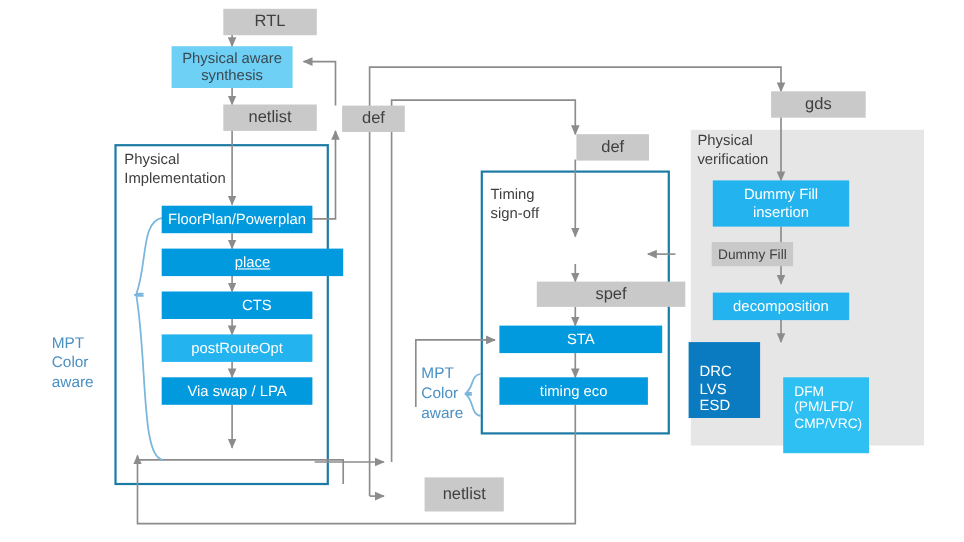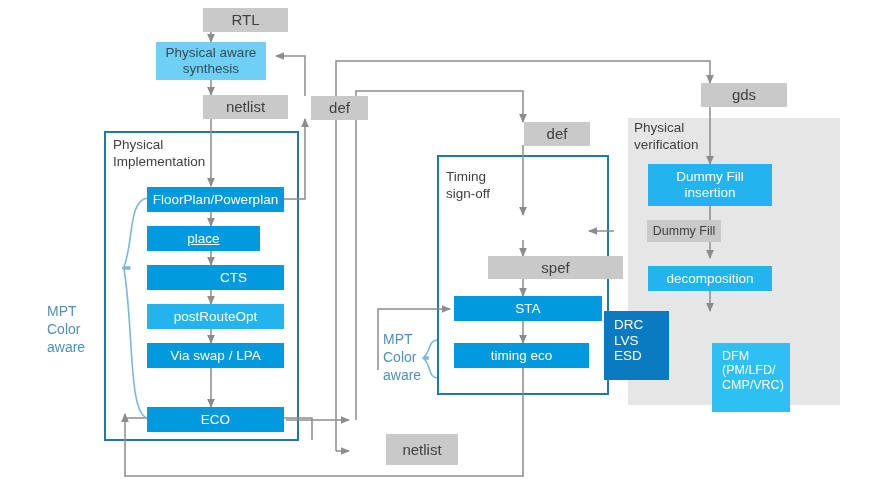--- a/index.html
+++ b/index.html
@@ -132,29 +132,28 @@
 
   <div class="node blue-lt stack" style="left:156px;top:42px;width:110px;height:38px;white-space:pre-line;">Physical aware
 synthesis</div>
 
   <div class="node gray" style="left:169px;top:95px;width:85px;height:24px;">netlist</div>
 
   <div class="node gray" style="left:277px;top:96px;width:57px;height:24px;">def</div>
 
   <div class="node blue" style="left:147px;top:187px;width:137px;height:25px;">FloorPlan/Powerplan</div>
 
-  <div class="node blue" style="left:147px;top:226px;width:113px;height:25px;text-decoration:underline;">place</div>
+  <div class="node blue" style="left:147px;top:226px;width:165px;height:25px;text-decoration:underline;">place</div>
 
   <div class="node blue" style="left:147px;top:265px;width:137px;height:25px;padding-left:36px;">CTS</div>
 
   <div class="node blue-md" style="left:147px;top:304px;width:137px;height:25px;">postRouteOpt</div>
 
   <div class="node blue" style="left:147px;top:343px;width:137px;height:25px;">Via swap / LPA</div>
 
-  <div class="node blue" style="left:147px;top:407px;width:137px;height:25px;">ECO</div>
 
   <div class="node gray" style="left:490px;top:122px;width:66px;height:24px;">def</div>
 
 
   <div class="node gray" style="left:454px;top:256px;width:135px;height:23px;">spef</div>
 
   <div class="node blue" style="left:454px;top:296px;width:148px;height:25px;">STA</div>
 
   <div class="node blue" style="left:454px;top:343px;width:135px;height:25px;">timing eco</div>
 
@@ -162,22 +161,22 @@
 
   <div class="node gray" style="left:667px;top:83px;width:86px;height:24px;">gds</div>
 
   <div class="node blue-md stack" style="left:648px;top:164px;width:124px;height:42px;white-space:pre-line;">Dummy Fill
 insertion</div>
 
   <div class="node gray" style="left:613px;top:220px;width:74px;height:22px;font-size:12.5px;">Dummy Fill</div>
 
   <div class="node blue-md" style="left:648px;top:266px;width:124px;height:25px;">decomposition</div>
 
-  <div class="node blue-dk stack leftal" style="left:604px;top:311px;width:65px;height:69px;
-              align-items:flex-start;padding-top:6px;white-space:pre-line;">DRC
+  <div class="node blue-dk stack leftal" style="left:626px;top:311px;width:65px;height:69px;
+              align-items:flex-start;padding-top:19px;white-space:pre-line;">DRC
 LVS
 ESD</div>
 
   <div class="node blue-cy stack leftal" style="left:712px;top:311px;width:78px;height:69px;
               align-items:flex-start;padding-top:6px;white-space:pre-line;font-size:12.5px;">DFM
 (PM/LFD/
 CMP/VRC)</div>
 
 </div>
 

